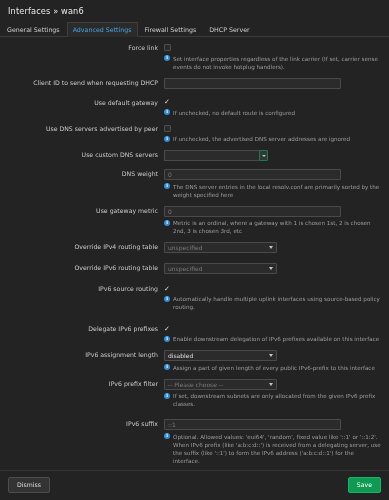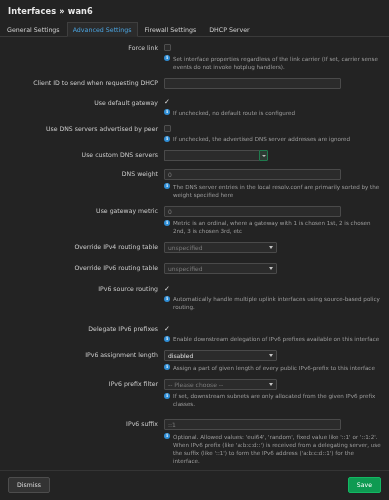--- a/index.html
+++ b/index.html
@@ -28,21 +28,21 @@
   }
 
   
   .modal-header {
     padding: 6px 8px 0 8px;
     background: #232323;
   }
   .modal-title {
     font-size: 8.2px;
     color: #e9e9e9;
-    font-weight: bold;
+    font-weight: normal;
     letter-spacing: .15px;
     padding-bottom: 6px;
   }
 
   
   .tabbar {
     display: flex;
     align-items: flex-end;
     border-bottom: 1px solid #3a3a3a;
     padding: 0 0 0 1px;

